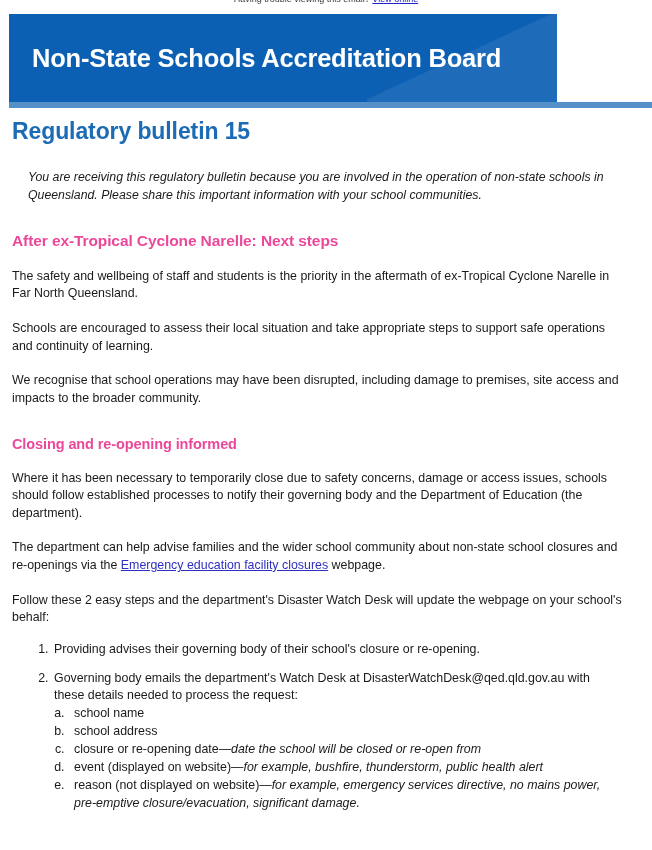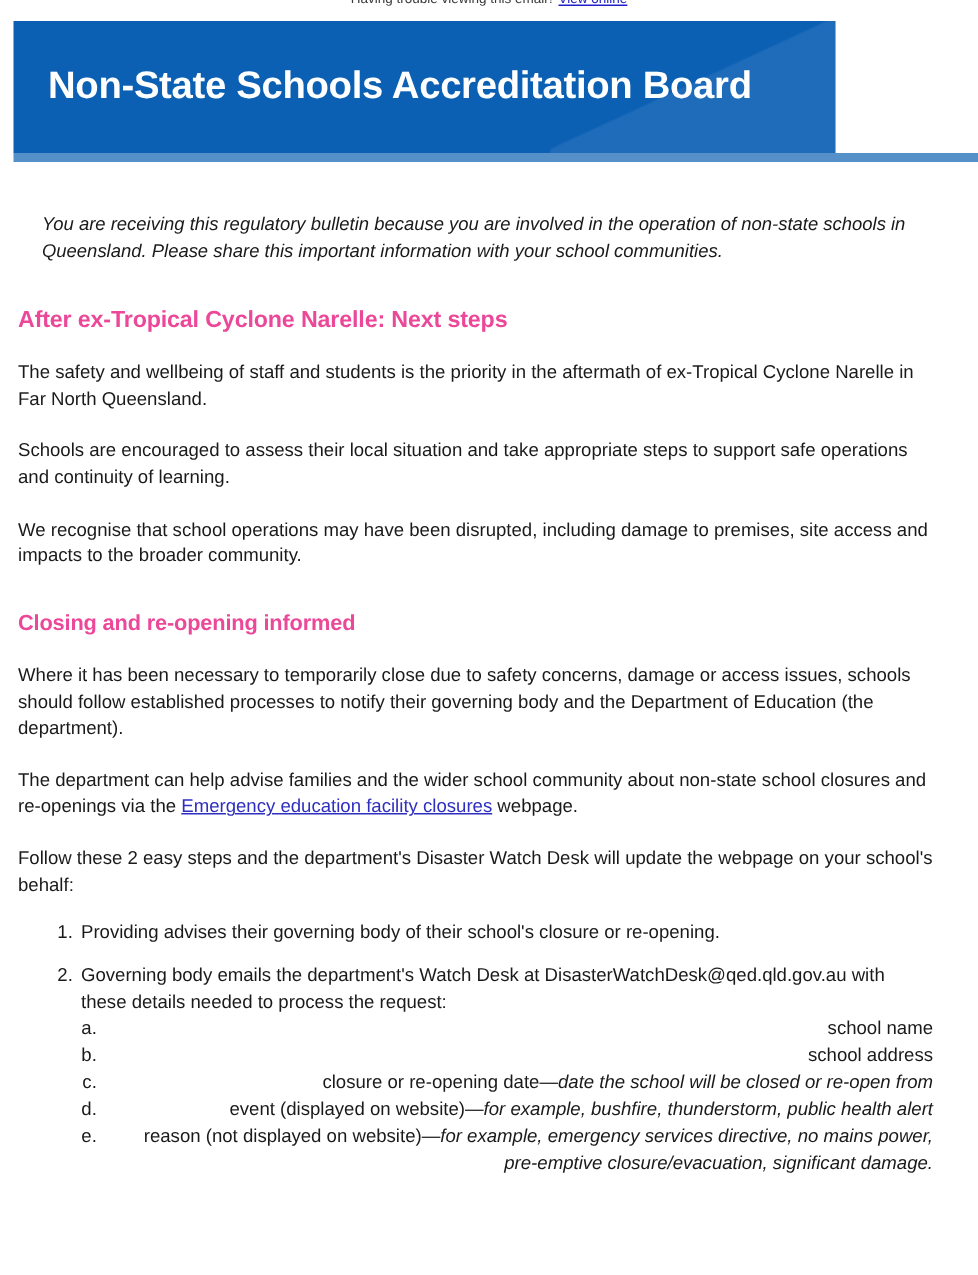--- a/index.html
+++ b/index.html
@@ -144,21 +144,20 @@
   ol.steps > li:last-child {
     margin-bottom: 0;
   }
 
   ol.substeps {
     margin: 0;
     padding: 0 0 0 14px;
     list-style-type: lower-alpha;
     font-size: 12.4px;
     line-height: 1.45;
-    text-align: right;
   }
   ol.substeps > li {
     margin: 0;
     padding-left: 6px;
   }
   .example {
     font-style: italic;
   }
 
   p.closing {
@@ -177,20 +176,21 @@
 </div>
 
 <div class="masthead">
   <div class="masthead-diagonal"></div>
   <h1 class="masthead-title">Non-State Schools Accreditation Board</h1>
 </div>
 <div class="masthead-underbar"></div>
 
 <div class="content">
 
+  <h2 class="page-title">Regulatory bulletin 15</h2>
 
   <p class="intro">You are receiving this regulatory bulletin because you are involved in the operation of non-state schools in Queensland. Please share this important information with your school communities.</p>
 
   <h2 class="section-heading">After ex-Tropical Cyclone Narelle: Next steps</h2>
 
   <p class="body-text">The safety and wellbeing of staff and students is the priority in the aftermath of ex-Tropical Cyclone Narelle in Far North Queensland.</p>
   <p class="body-text">Schools are encouraged to assess their local situation and take appropriate steps to support safe operations and continuity of learning.</p>
   <p class="body-text">We recognise that school operations may have been disrupted, including damage to premises, site access and impacts to the broader community.</p>
 
   <h2 class="section-heading tight">Closing and re-opening informed</h2>

